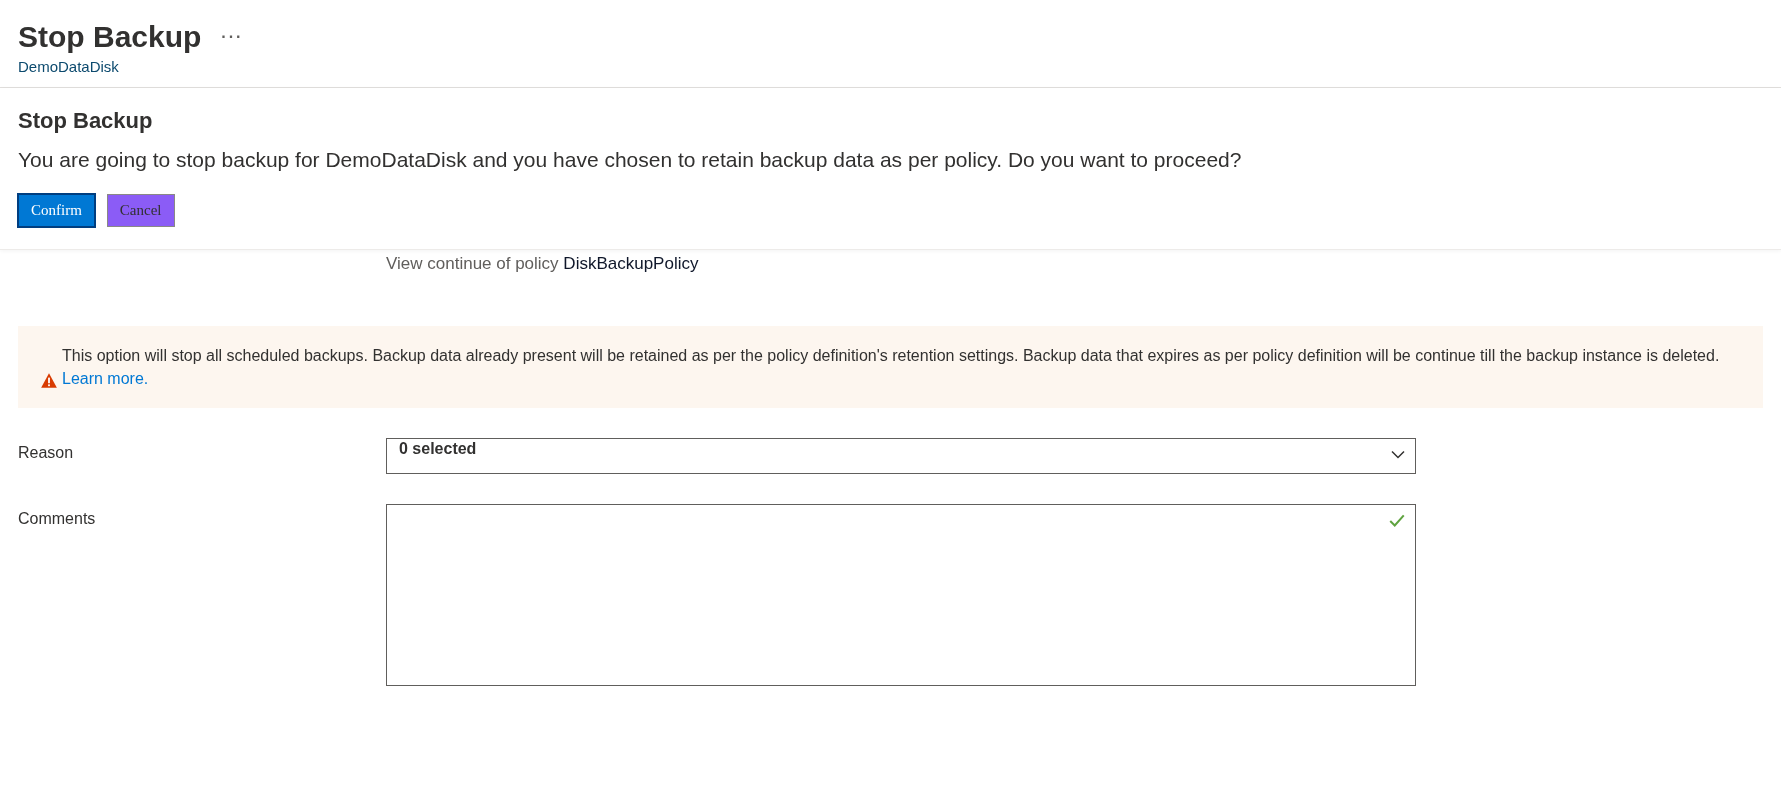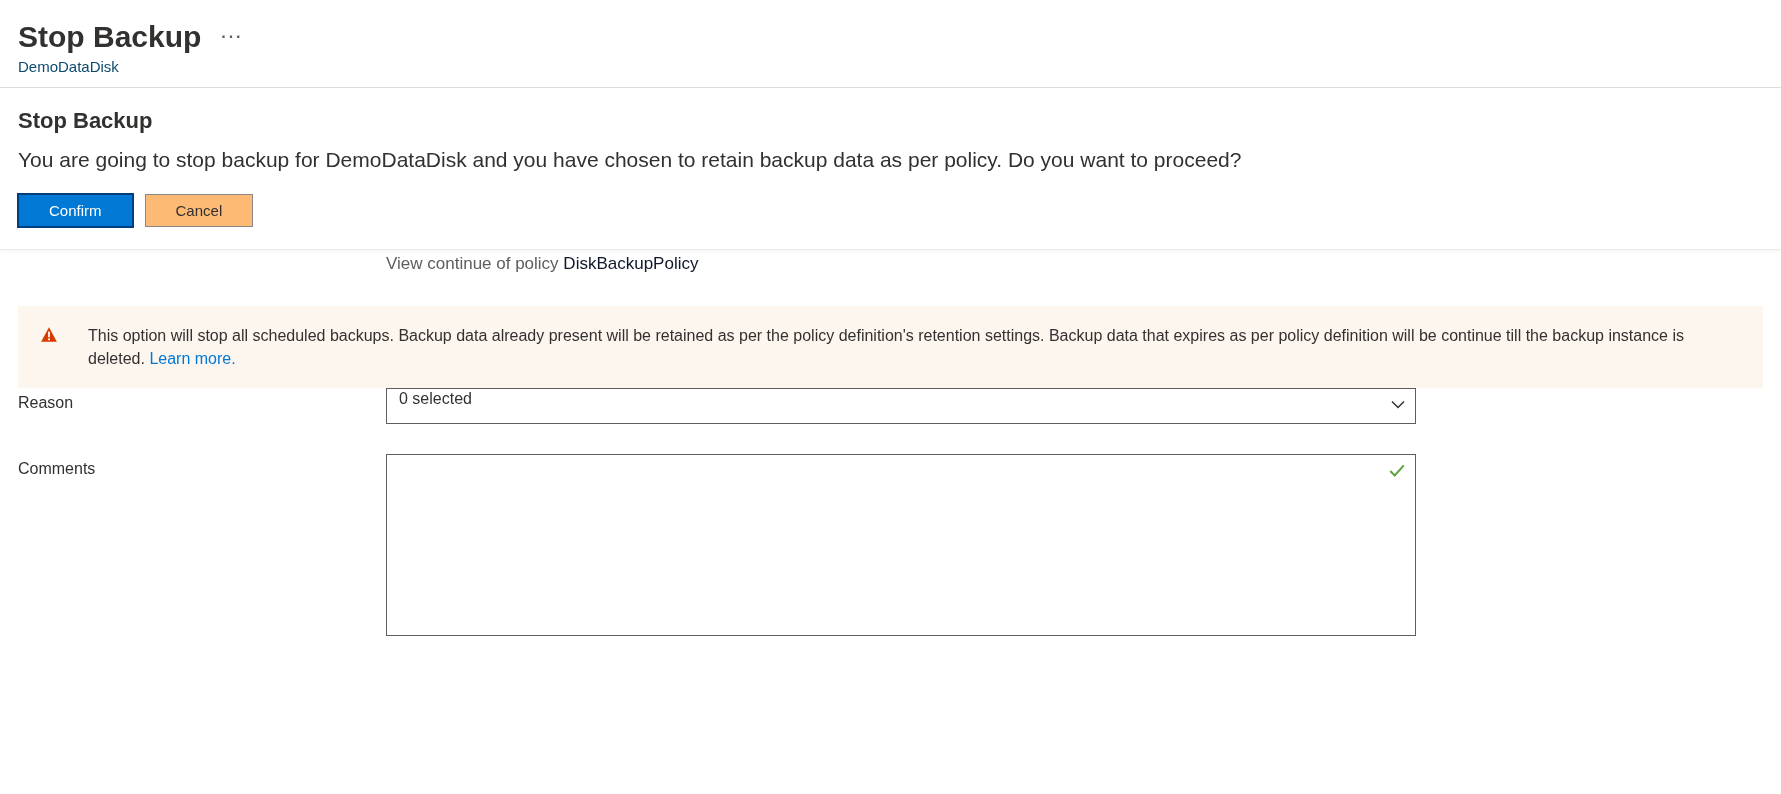--- a/index.html
+++ b/index.html
@@ -55,35 +55,35 @@
     .confirm-message {
       font-size: 21px;
       color: #323130;
       margin-bottom: 22px;
     }
     .button-row {
       display: flex;
       gap: 12px;
     }
     .btn {
-      padding: 7px 30px;
+      padding: 7px 12px;
       font-size: 15px;
       border: 1px solid;
       cursor: pointer;
-      font-family: Liberation Sans, sans-serif;
+      font-family: Liberation Serif, serif;
     }
     .btn-primary {
       background: #0078d4;
       color: #ffffff;
       border-color: #0078d4;
       outline: 2px solid #003e80;
       outline-offset: -1px;
     }
     .btn-secondary {
-      background: #fdba74;
+      background: #8b5cf6;
       color: #323130;
       border-color: #8a8886;
     }
     .body-area {
       padding: 0 18px;
       position: relative;
       z-index: 1;
     }
     .policy-line {
       margin-left: 368px;
@@ -92,42 +92,43 @@
       color: #605e5c;
     }
     .policy-link {
       color: #0f172a;
       text-decoration: none;
       cursor: pointer;
     }
     .warning-box {
       background: #fdf6ef;
       padding: 18px 22px;
-      margin-top: 32px;
-      display: flex;
-      gap: 30px;
-      align-items: flex-start;
+      margin-top: 52px;
+      display: flex;
+      gap: 4px;
+      align-items: flex-end;
     }
     .warning-icon {
       flex-shrink: 0;
       width: 18px;
       height: 18px;
       margin-top: 2px;
     }
     .warning-text {
       font-size: 16px;
       color: #323130;
       line-height: 1.45;
     }
     .learn-more {
       color: #0078d4;
       text-decoration: none;
       cursor: pointer;
     }
     .form-area {
+      margin-top: 30px;
     }
     .form-row {
       display: flex;
       align-items: flex-start;
       margin-bottom: 30px;
     }
     .form-label {
       width: 368px;
       flex-shrink: 0;
       font-size: 16px;
@@ -143,20 +144,21 @@
       width: 100%;
       border: 1px solid #605e5c;
       padding: 6px 40px 21px 12px;
       font-size: 16px;
       background: #ffffff;
       cursor: pointer;
       display: flex;
       align-items: center;
       justify-content: space-between;
       height: 36px;
+      font-weight: bold;
     }
     .chevron-down {
       position: absolute;
       right: 10px;
       top: 50%;
       transform: translateY(-50%);
       pointer-events: none;
     }
     .textarea-wrap {
       position: relative;

